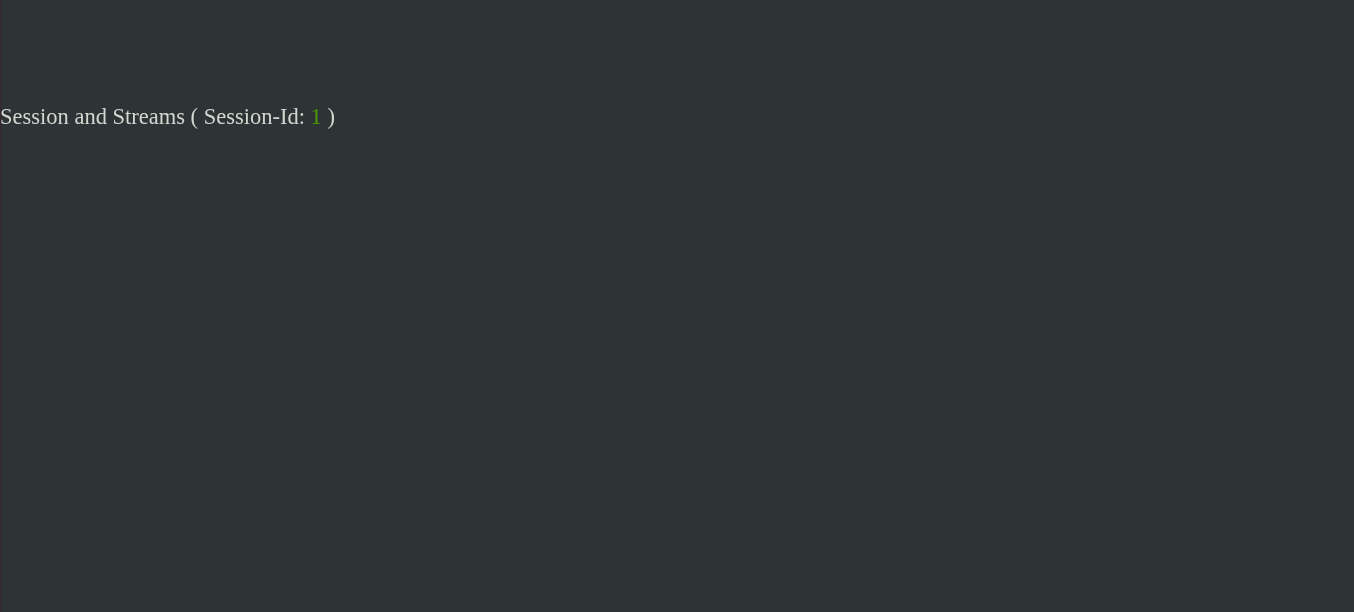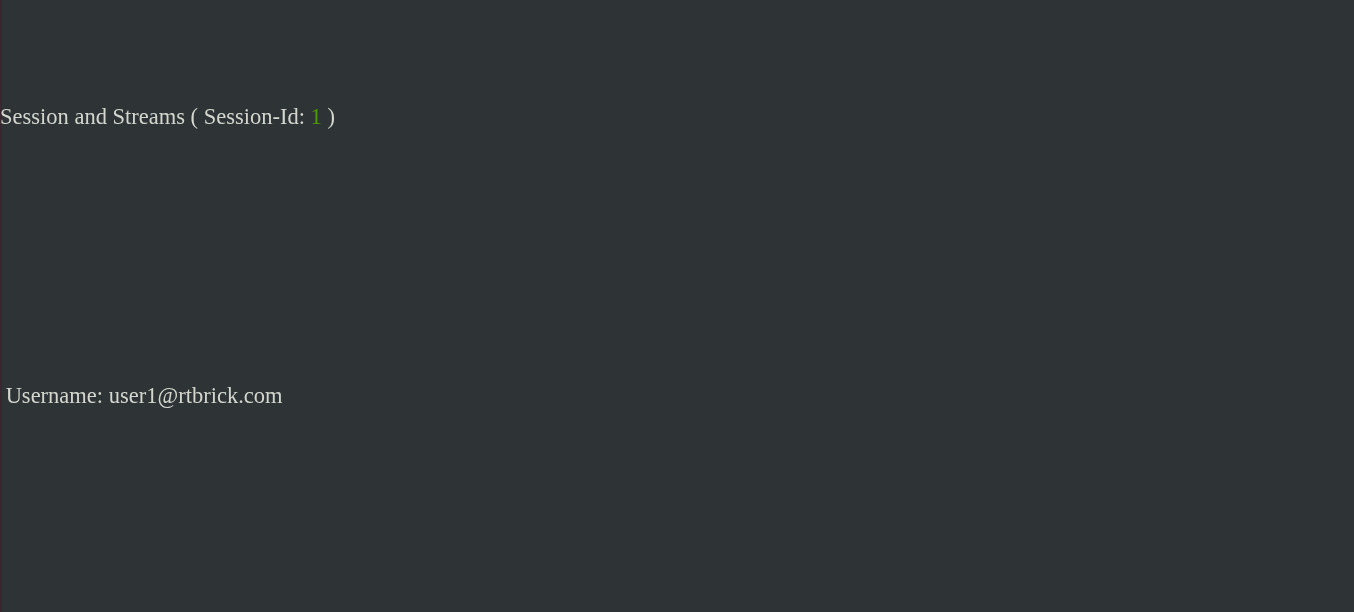--- a/index.html
+++ b/index.html
@@ -52,21 +52,20 @@
 <div id="terminal">
   <div id="left-edge"></div>
 
   <div id="screen">
 
     <span class="line"><span>Session and Streams ( Session-Id: </span><span class="green">1</span><span> )</span></span>
 
     <span class="line"></span>
 
 
-    <span class="line"> Username: user1@rtbrick.com</span>
 
     <span class="line"></span>
 
     
 
     
 
     
 
     

